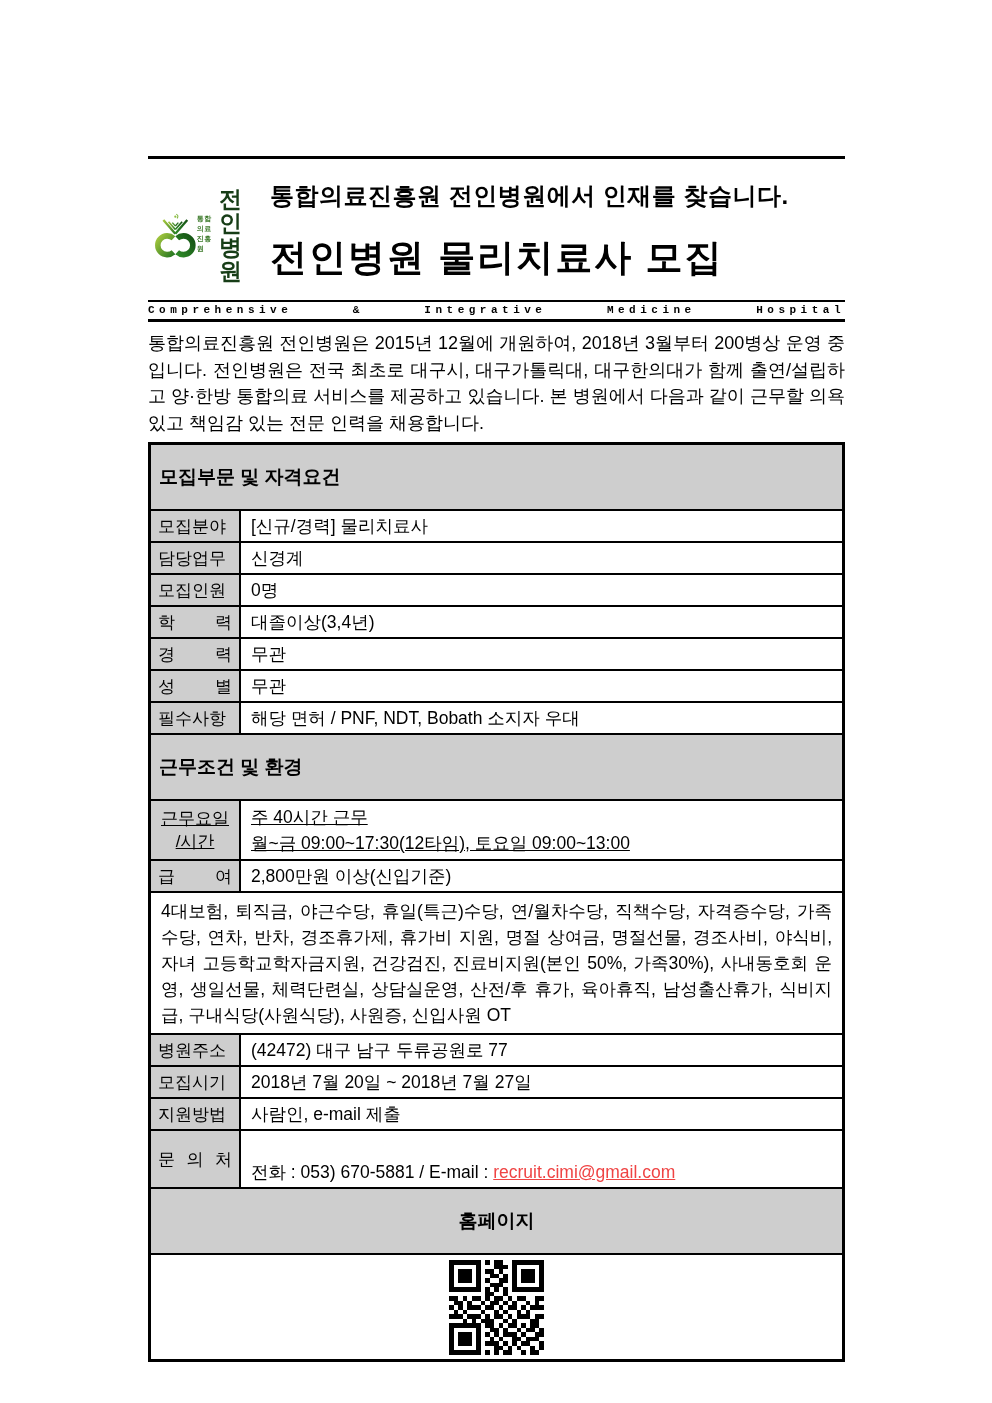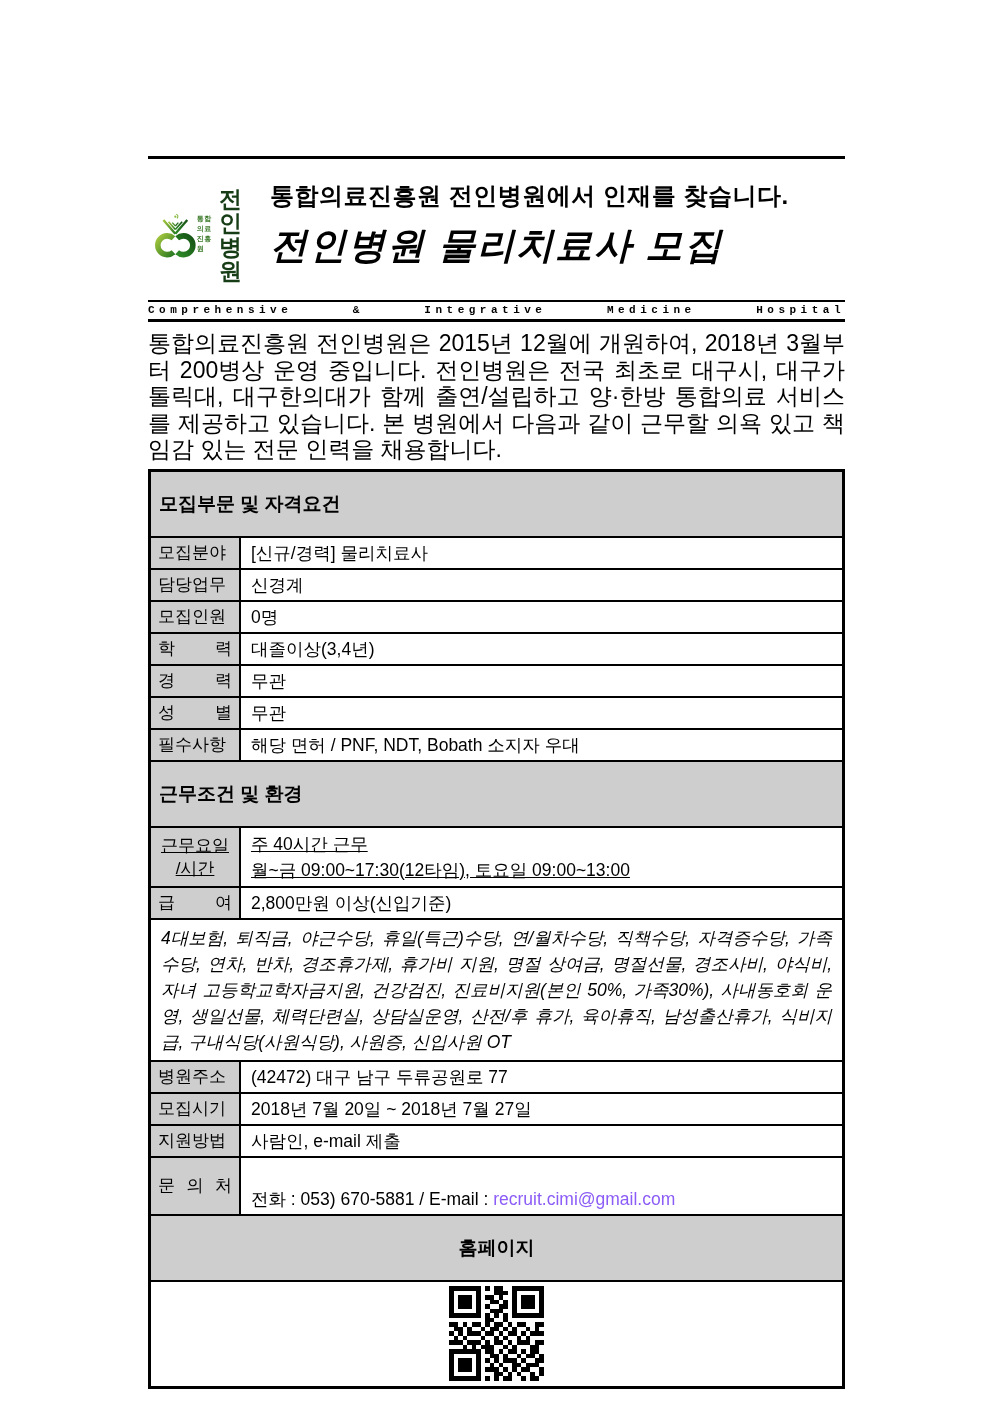--- a/index.html
+++ b/index.html
@@ -15,32 +15,32 @@
   .rule-2{height:2px;}
   .rule-top{margin-top:156px;}
 
   
   .masthead{display:flex;margin-top:11px;height:130px;}
   .logo{width:112px;flex:0 0 112px;display:flex;flex-direction:row;align-items:center;padding-left:6px;box-sizing:border-box;}
   .logo-small{font-size:7px;font-weight:bold;color:#3c7a2a;letter-spacing:.5px;margin-top:-3px;}
   .logo-name{font-size:23px;font-weight:bold;color:#173d17;letter-spacing:1px;line-height:1.05;}
   .titles{flex:1;margin-left:10px;padding-top:10px;}
   .tagline{font-size:24px;font-weight:bold;letter-spacing:.5px;white-space:nowrap;}
-  .main-title{font-size:37px;font-weight:bold;letter-spacing:2px;margin-top:9px;white-space:nowrap;font-style:italic;}
+  .main-title{font-size:37px;font-weight:bold;letter-spacing:2px;margin-top:21px;white-space:nowrap;}
 
   .english-line{
     font-family:"Liberation Mono","DejaVu Sans Mono",monospace;
     font-size:11px;font-weight:bold;letter-spacing:4.5px;
     text-align:justify;text-align-last:justify;
     padding:2px 0 3px 0;white-space:nowrap;overflow:hidden;
   }
 
   
   .intro{
-    margin:8px 0 6px 0;font-size:23px;line-height:26.5px;
+    margin:8px 0 6px 0;font-size:18px;line-height:26.5px;
     text-align:justify;word-break:normal;
   }
 
   
   .jobtable{border:3px solid #000;margin-top:0;}
   .sec-header{
     background:#cecece;font-weight:bold;font-size:19px;
     min-height:31px;display:flex;align-items:center;
     padding:19px 8px;box-sizing:border-box;border-top:2px solid #000;
   }
@@ -54,22 +54,22 @@
   .lbl span{
     flex:1;font-size:17px;white-space:pre-line;
     text-align:justify;text-align-last:justify;
   }
   .lbl.lbl-c span{text-align:center;text-align-last:center;}
   .val{flex:1;display:flex;align-items:center;padding:2px 10px;box-sizing:border-box;min-width:0;}
   .vtext{font-size:17.5px;line-height:26px;white-space:pre-line;}
   .row.h60{min-height:60px;text-decoration:underline;}
   .row.h135{min-height:135px;}
   .row.h135 .val{padding-top:5px;padding-bottom:5px;}
-  .row.h135 .vtext{text-align:justify;font-style:italic;}
-  .mail{color:#8b5cf6;cursor:pointer;}
+  .row.h135 .vtext{text-align:justify;}
+  .mail{color:#ef4444;text-decoration:underline;cursor:pointer;}
   .qr-row{border-top:2px solid #000;height:104px;display:flex;align-items:center;justify-content:center;}
 </style>
 </head>
 <body>
 
 <div class="content">
 
   <div class="rule rule-3 rule-top"></div>
 
   <div class="masthead">

